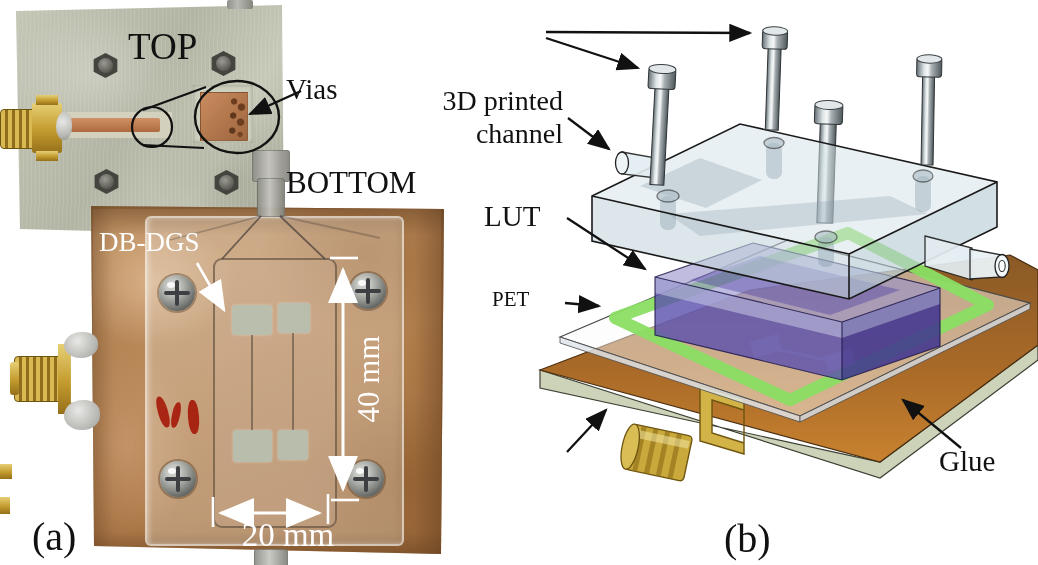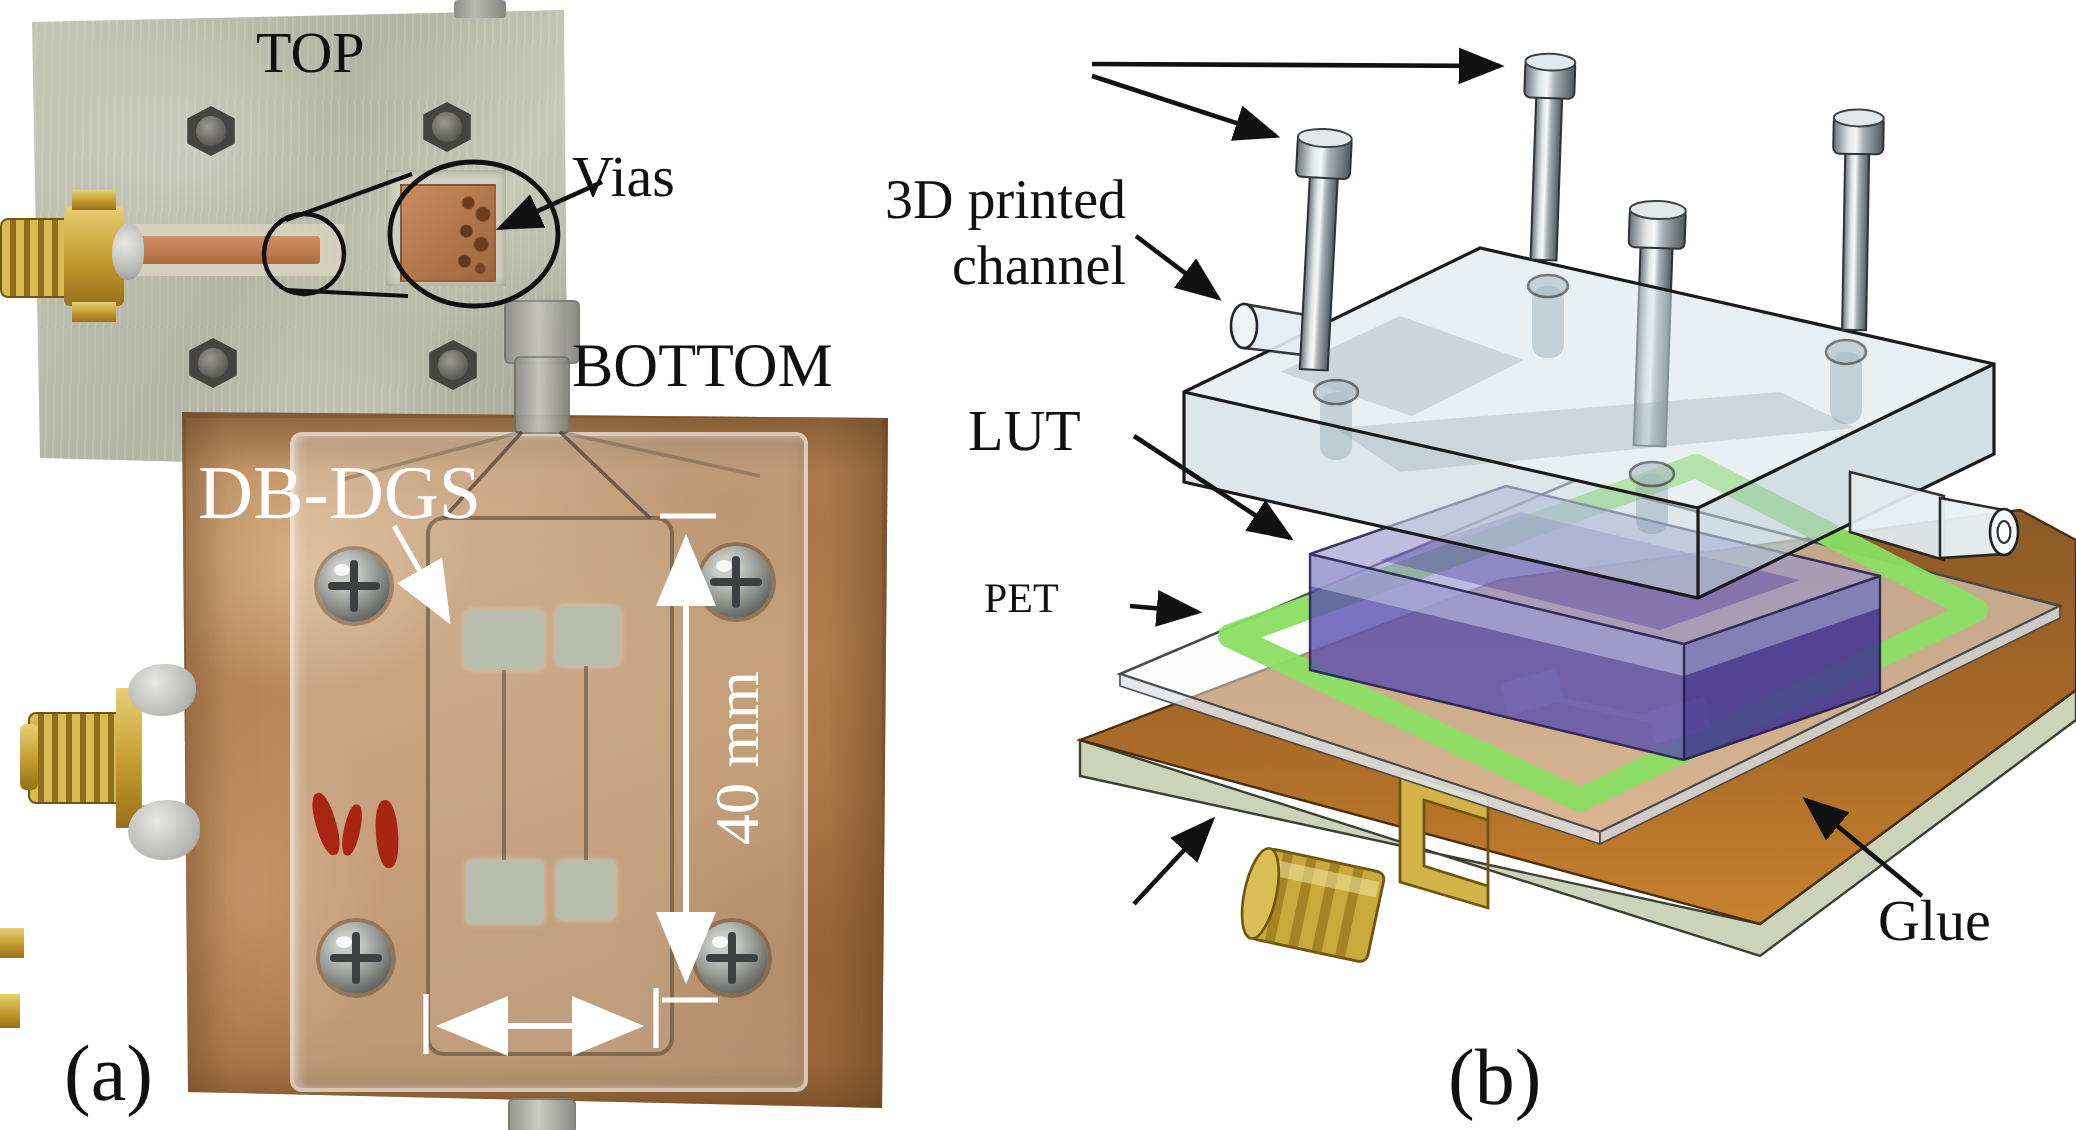--- a/index.html
+++ b/index.html
@@ -285,25 +285,26 @@
       <line x1="197" y1="263" x2="224" y2="310" stroke="#fff" stroke-width="2.6" marker-end="url(#mw)"></line>
       <line x1="343" y1="270" x2="343" y2="489" stroke="#fff" stroke-width="3" marker-start="url(#mw)" marker-end="url(#mw)"></line>
       <line x1="330" y1="258" x2="358" y2="258" stroke="#fff" stroke-width="2.6"></line>
       <line x1="331" y1="500" x2="359" y2="500" stroke="#fff" stroke-width="2.6"></line>
       <line x1="221" y1="513" x2="319" y2="513" stroke="#fff" stroke-width="3" marker-start="url(#mw)" marker-end="url(#mw)"></line>
       <line x1="213" y1="497" x2="213" y2="527" stroke="#fff" stroke-width="2.6"></line>
       <line x1="328" y1="494" x2="328" y2="524" stroke="#fff" stroke-width="2.6"></line>
     </g>
   </svg>
 
-  <div class="lbl" style="left:128px;top:12px;font-size:29px">TOP</div>
+  <div class="lbl" style="left:128px;top:28px;font-size:37px">TOP</div>
   <div class="lbl" style="left:286px;top:74px;font-size:29px">Vias</div>
   <div class="lbl" style="left:286px;top:167px;font-size:31px">BOTTOM</div>
-  <div class="lbl white" style="left:99px;top:228px;font-size:38px">DB-DGS</div>
+  <div class="lbl white" style="left:99px;top:228px;font-size:27px">DB-DGS</div>
   <div class="lbl white" style="left:320px;top:362px;width:100px;height:34px;font-size:31px;text-align:center;transform:rotate(-90deg)">40 mm</div>
+  <div class="lbl white" style="left:232px;top:518px;width:112px;font-size:33px;text-align:center">20 mm</div>
   <div class="lbl" style="left:32px;top:516px;font-size:40px">(a)</div>
 
   <div class="lbl" style="left:413px;top:86px;width:150px;font-size:28px;text-align:right">3D printed</div>
   <div class="lbl" style="left:413px;top:119px;width:150px;font-size:28px;text-align:right">channel</div>
   <div class="lbl" style="left:484px;top:201px;font-size:29px">LUT</div>
   <div class="lbl" style="left:492px;top:288px;font-size:21px">PET</div>
   <div class="lbl" style="left:939px;top:446px;font-size:29px">Glue</div>
   <div class="lbl" style="left:724px;top:518px;font-size:40px">(b)</div>
 </div>
 

